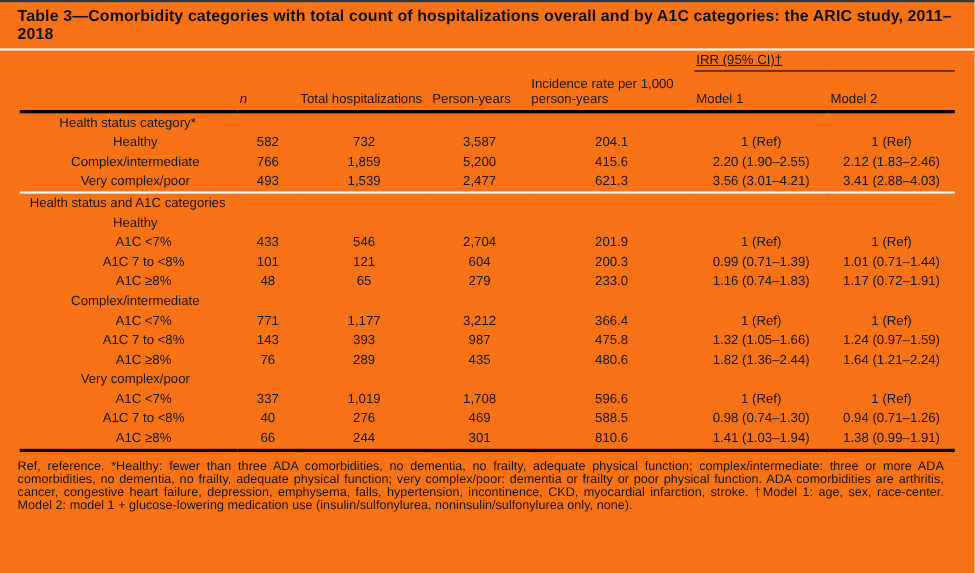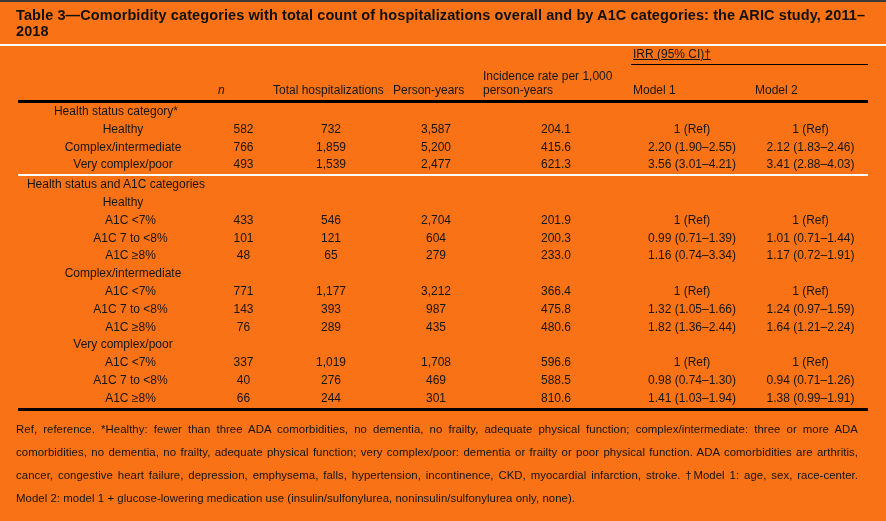--- a/index.html
+++ b/index.html
@@ -40,21 +40,21 @@
     white-space:nowrap;overflow:hidden;
   }
   tbody td.num{text-align:center;}
   tbody td.label{text-align:center;}
   td.indent-0{padding-left:0;}
   td.indent-1{padding-left:14px;}
   td.indent-2{padding-left:29px;}
   tr.section-gap{border-top:2px solid #fbfbf8;}
   .footnote{
     padding:7px 28px 0 16px;
-    font-size:11.4px;line-height:23px;text-align:justify;color:#141414;
+    font-size:11.4px;line-height:12px;text-align:justify;color:#141414;
     letter-spacing:.05px;
   }
 </style>
 </head>
 <body>
 
 <div class="card">
   <div class="title">Table 3—Comorbidity categories with total count of hospitalizations overall and by A1C categories: the ARIC study, 2011–2018</div>
   <div class="title-sep"></div>
   <div class="tbl-wrap">
@@ -154,21 +154,21 @@
             <td class="num">200.3</td>
             <td class="num">0.99 (0.71–1.39)</td>
             <td class="num">1.01 (0.71–1.44)</td>
           </tr>
           <tr>
             <td class="label indent-2">A1C ≥8%</td>
             <td class="num">48</td>
             <td class="num">65</td>
             <td class="num">279</td>
             <td class="num">233.0</td>
-            <td class="num">1.16 (0.74–3.34)</td>
+            <td class="num">1.16 (0.74–1.83)</td>
             <td class="num">1.17 (0.72–1.91)</td>
           </tr>
           <tr>
             <td class="label indent-1">Complex/intermediate</td>
             <td class="num"></td>
             <td class="num"></td>
             <td class="num"></td>
             <td class="num"></td>
             <td class="num"></td>
             <td class="num"></td>

